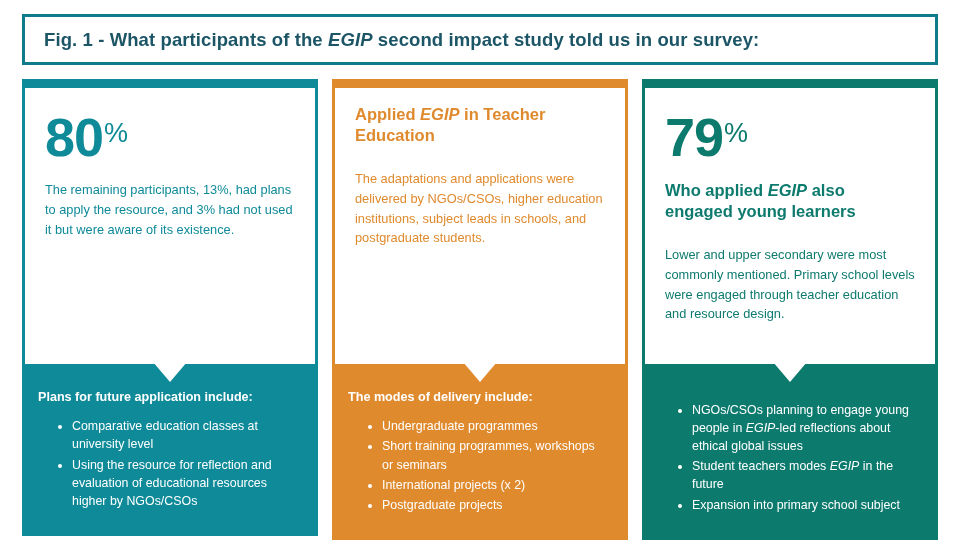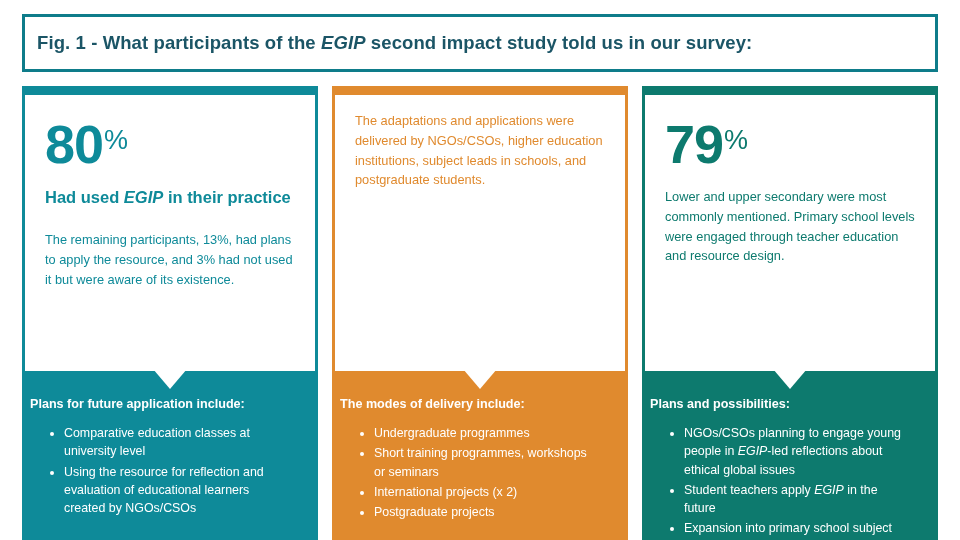--- a/index.html
+++ b/index.html
@@ -18,24 +18,24 @@
     width: 960px;
     height: 540px;
     box-sizing: border-box;
     padding: 14px 22px 0 22px;
   }
 
   
   .title-bar {
     border: 3px solid #0e7c8a;
     box-sizing: border-box;
-    height: 58px;
+    height: 51px;
     display: flex;
     align-items: center;
-    padding: 0 12px;
+    padding: 0 19px;
     margin-bottom: 14px;
   }
   .title-text {
     font-size: 18.5px;
     font-weight: bold;
     color: #1b5566;
     letter-spacing: 0.1px;
     white-space: nowrap;
   }
   .title-text em {
@@ -95,21 +95,21 @@
     color: var(--accent);
     font-size: 12.8px;
     line-height: 1.55;
   }
 
   
   .footer {
     background: var(--accent);
     color: #ffffff;
     box-sizing: border-box;
-    padding: 26px 16px 14px 8px;
+    padding: 26px 16px 14px 16px;
     margin-top: -4px;
     min-height: 152px;
     position: relative;
   }
   .footer-title {
     font-size: 12.6px;
     font-weight: bold;
     margin-bottom: 9px;
     line-height: 1.3;
   }
@@ -149,63 +149,65 @@
     </div>
   </div>
 
   <div class="columns">
 
     <div class="column" style="--accent:#0e8a99;">
       <div class="card">
         <div class="stat">
           <span class="num">80</span><span class="pct">%</span>
         </div>
-        <div class="card-heading">
-          <span>Had used </span><em>EGIP</em><span> in their practice</span>
-        </div>
         <div class="card-body">The remaining participants, 13%, had plans to apply the resource, and 3% had not used it but were aware of its existence.</div>
       </div>
       <div class="footer">
         <div class="arrow"></div>
         <div class="footer-title">Plans for future application include:</div>
         <ul>
           <li>Comparative education classes at university level</li>
-          <li>Using the resource for reflection and evaluation of educational learners created by NGOs/CSOs</li>
+          <li>Using the resource for reflection and evaluation of educational resources higher by NGOs/CSOs</li>
         </ul>
       </div>
     </div>
 
     <div class="column" style="--accent:#e08a2e;">
       <div class="card">
+        <div class="card-heading">
+          <span>Applied </span><em>EGIP</em><span> in Teacher Education</span>
+        </div>
         <div class="card-body">The adaptations and applications were delivered by NGOs/CSOs, higher education institutions, subject leads in schools, and postgraduate students.</div>
       </div>
       <div class="footer">
         <div class="arrow"></div>
         <div class="footer-title">The modes of delivery include:</div>
         <ul>
           <li>Undergraduate programmes</li>
           <li>Short training programmes, workshops or seminars</li>
           <li>International projects (x 2)</li>
           <li>Postgraduate projects</li>
         </ul>
       </div>
     </div>
 
     <div class="column" style="--accent:#0d7a6e;">
       <div class="card">
         <div class="stat">
           <span class="num">79</span><span class="pct">%</span>
         </div>
+        <div class="card-heading">
+          <span>Who applied </span><em>EGIP</em><span> also engaged young learners</span>
+        </div>
         <div class="card-body">Lower and upper secondary were most commonly mentioned. Primary school levels were engaged through teacher education and resource design.</div>
       </div>
       <div class="footer">
         <div class="arrow"></div>
-        <div class="footer-title">Plans and possibilities:</div>
         <ul>
           <li><span>NGOs/CSOs planning to engage young people in </span><em>EGIP</em><span>-led reflections about ethical global issues</span></li>
-          <li><span>Student teachers apply </span><em>EGIP</em><span> in the future</span></li>
+          <li><span>Student teachers modes </span><em>EGIP</em><span> in the future</span></li>
           <li>Expansion into primary school subject</li>
         </ul>
       </div>
     </div>
 
   </div>
 </div>
 
 </body></html>

